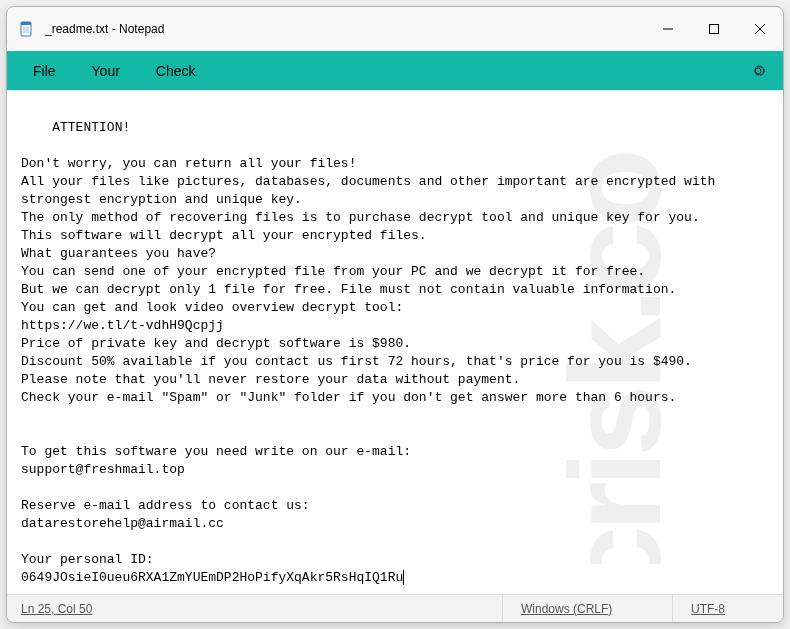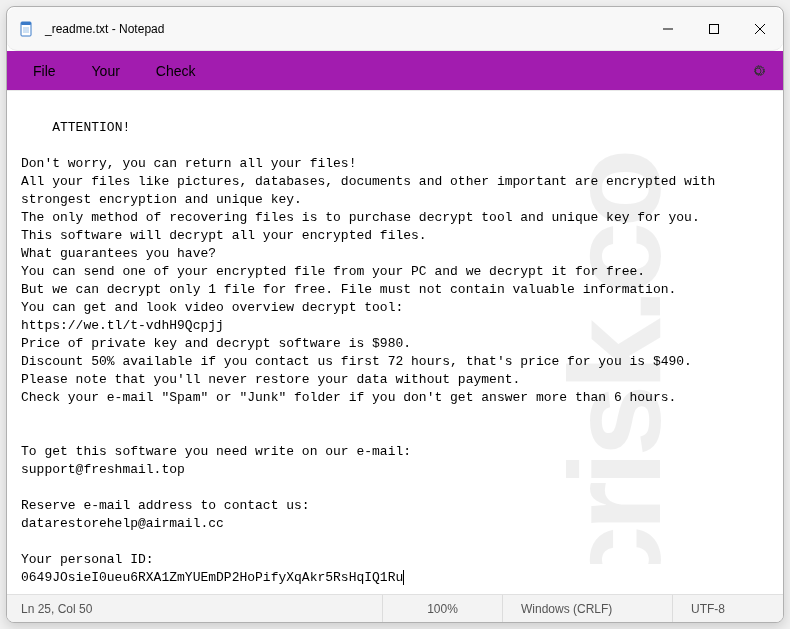--- a/index.html
+++ b/index.html
@@ -61,21 +61,21 @@
       justify-content: center;
       cursor: pointer;
       color: #000;
     }
     .menubar {
       height: 40px;
       display: flex;
       align-items: center;
       padding: 0 8px;
       gap: 0;
-      background: #a21caf;
+      background: #14b8a6;
       border-bottom: 1px solid #e8e8e8;
     }
     .menu-item {
       padding: 6px 18px;
       font-size: 14px;
       color: #000;
       cursor: pointer;
       border-radius: 4px;
     }
     .menu-spacer { flex: 1; }
@@ -107,20 +107,21 @@
       height: 15px;
       vertical-align: text-bottom;
     }
     .statusbar {
       height: 28px;
       display: flex;
       background: #f3f3f3;
       border-top: 1px solid #e0e0e0;
       font-size: 12px;
       color: #555;
+      text-decoration: underline;
     }
     .status-cell {
       padding: 0 18px;
       border-right: 1px solid #dcdcdc;
       height: 100%;
       display: flex;
       align-items: center;
     }
     .status-cell.first { flex: 1; padding-left: 14px; }
     .status-cell.last { border-right: none; padding-right: 10px; }
@@ -221,18 +222,17 @@
 
 Reserve e-mail address to contact us:
 datarestorehelp@airmail.cc
 
 Your personal ID:
 0649JOsieI0ueu6RXA1ZmYUEmDP2HoPifyXqAkr5RsHqIQ1Ru</span><span class="caret"></span>
   </div>
 
   <div class="statusbar">
     <div class="status-cell first">Ln 25, Col 50</div>
-    <div class="status-cell" style="width:120px;justify-content:center">100%</div>
     <div class="status-cell" style="width:170px">Windows (CRLF)</div>
     <div class="status-cell last" style="width:110px">UTF-8</div>
   </div>
 
 </div>
 
 </body></html>

